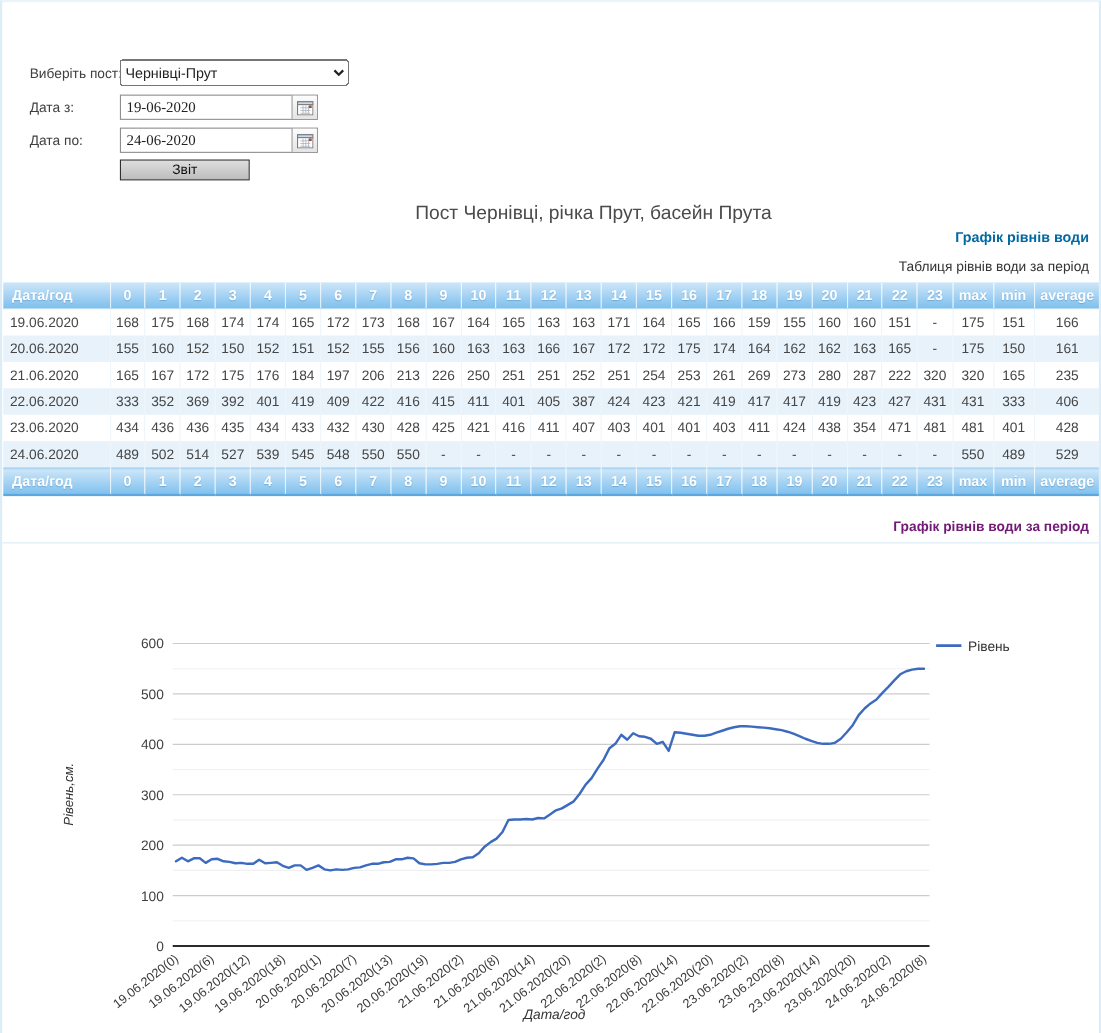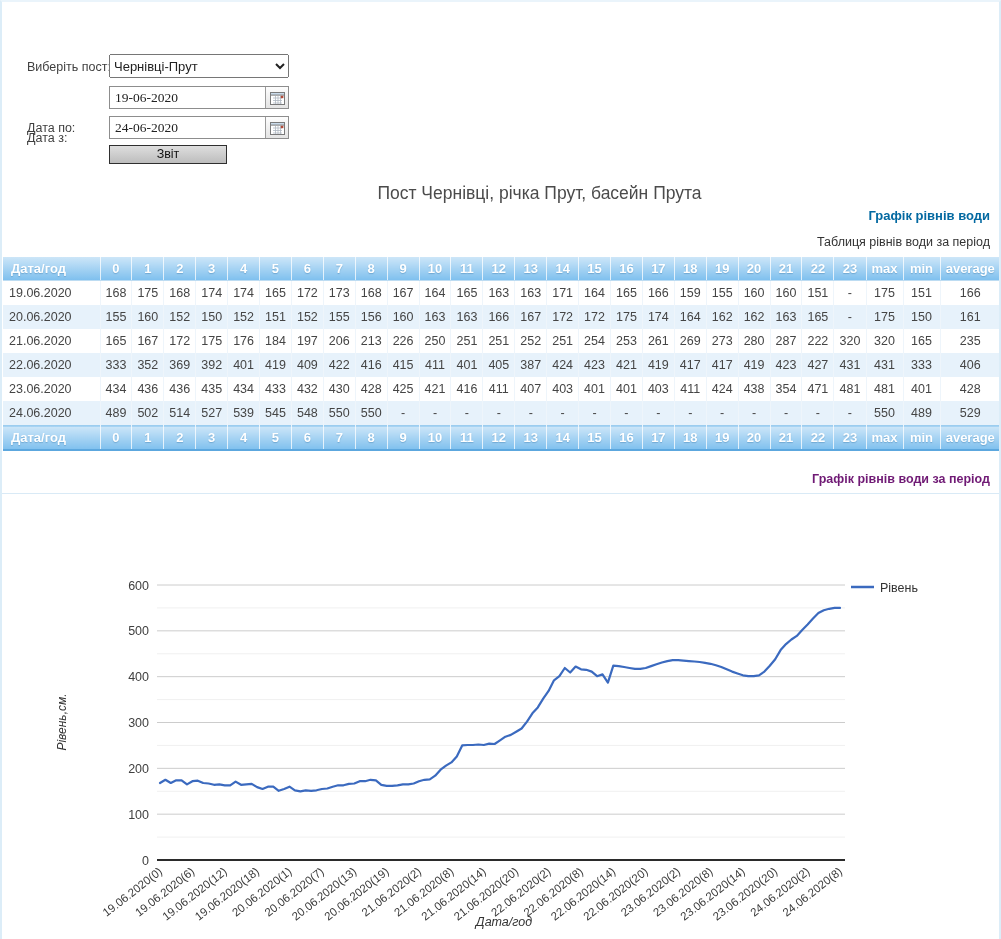--- a/index.html
+++ b/index.html
@@ -1,21 +1,21 @@
 <!DOCTYPE html>
 <html><head>
 <meta charset="utf-8">
 <style>
   html,body{margin:0;padding:0;background:#fff;}
   body{font-family:"Liberation Sans",sans-serif;}
   .page{position:relative;width:1001px;height:939px;background:#fff;overflow:hidden;
         border-left:2px solid #dcedf8;border-right:2px solid #dcedf8;border-top:2px solid #eaf4fb;box-sizing:border-box;}
   .page-title{position:absolute;left:16px;top:1px;font-size:21px;font-weight:600;color:#45a5de;letter-spacing:.2px;}
   .form-label{position:absolute;left:25px;font-size:12.5px;color:#3f3f3f;}
-  .post-select{position:absolute;left:107px;top:52px;width:180px;height:24px;font-size:13px;
+  .post-select{position:absolute;left:107px;top:52px;width:208px;height:24px;font-size:13px;
                font-family:"Liberation Sans",sans-serif;color:#222;}
   .date-wrap{position:absolute;left:107px;width:180px;height:23px;border:1px solid #8d8d8d;
              box-sizing:border-box;background:#fff;display:flex;align-items:stretch;}
   .date-input{flex:1;border:none;outline:none;font-size:13.5px;padding:1px 5px;color:#222;
               font-family:Liberation Serif, serif;min-width:0;background:transparent;}
   .cal-btn{width:23px;border:none;border-left:1px solid #9b9b9b;background:linear-gradient(#fdfdfd,#e4e4e4);
            display:flex;align-items:center;justify-content:center;padding:0;cursor:pointer;}
   .report-btn{position:absolute;left:107px;top:143px;width:118px;height:19px;
               background:linear-gradient(#dedede,#bdbdbd);border:1px solid #2f2f2f;
               font-size:12.5px;color:#111;font-family:"Liberation Sans",sans-serif;line-height:15px;}
@@ -43,21 +43,21 @@
 <body>
 
 <div class="page">
 
 
   <label class="form-label" style="top:58px;">Виберіть пост:</label>
   <select class="post-select">
     <option>Чернівці-Прут</option>
   </select>
 
-  <label class="form-label" style="top:89px;margin-top:40px;">Дата з:</label>
+  <label class="form-label" style="top:89px;">Дата з:</label>
   <div class="date-wrap" style="top:84px;">
     <input class="date-input" type="text" value="19-06-2020" style="">
     <button class="cal-btn">
       <svg width="15" height="14" viewBox="0 0 15 14">
         <rect x="0.5" y="1.5" width="14" height="12" fill="#fff" stroke="#7a7a7a"></rect>
         <rect x="0.5" y="1.5" width="14" height="2.6" fill="#c9daea" stroke="#7a7a7a"></rect>
         <path d="M3 7h9 M3 9.5h9 M3 12h9 M5.5 5v8 M8 5v8 M10.5 5v8" stroke="#aeb8c2" stroke-width="0.8" fill="none"></path>
         <rect x="10.8" y="4.8" width="2.6" height="2.4" fill="#b04a3a"></rect>
       </svg>
     </button>

